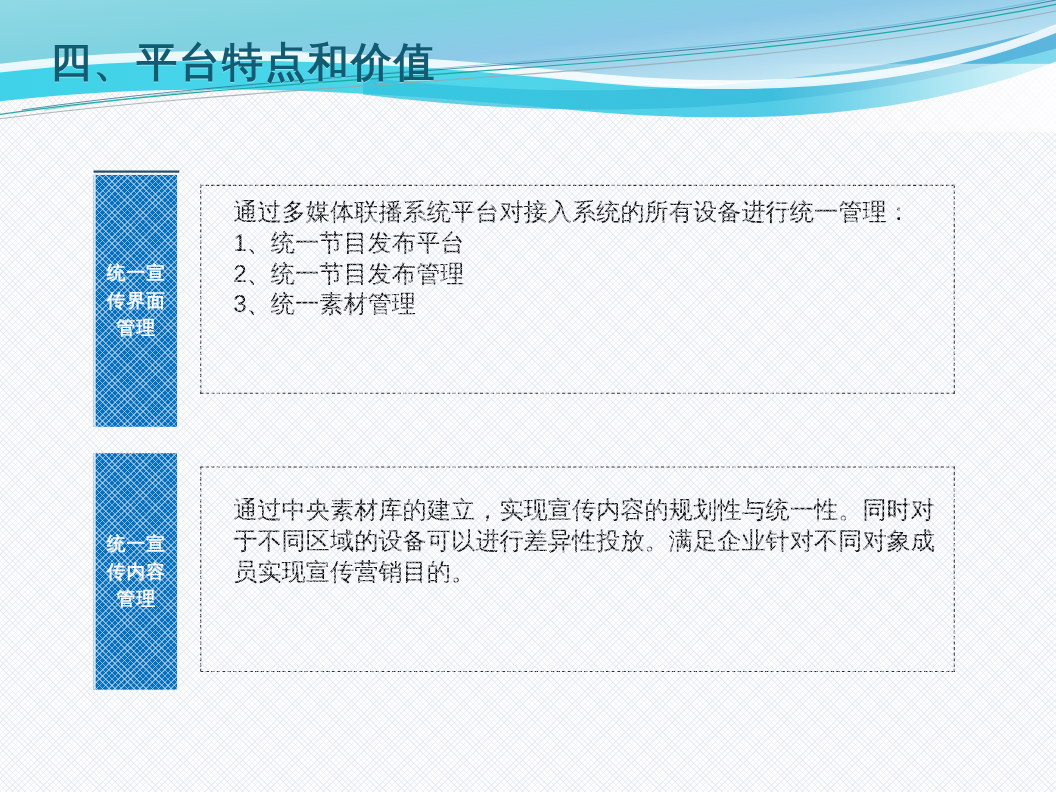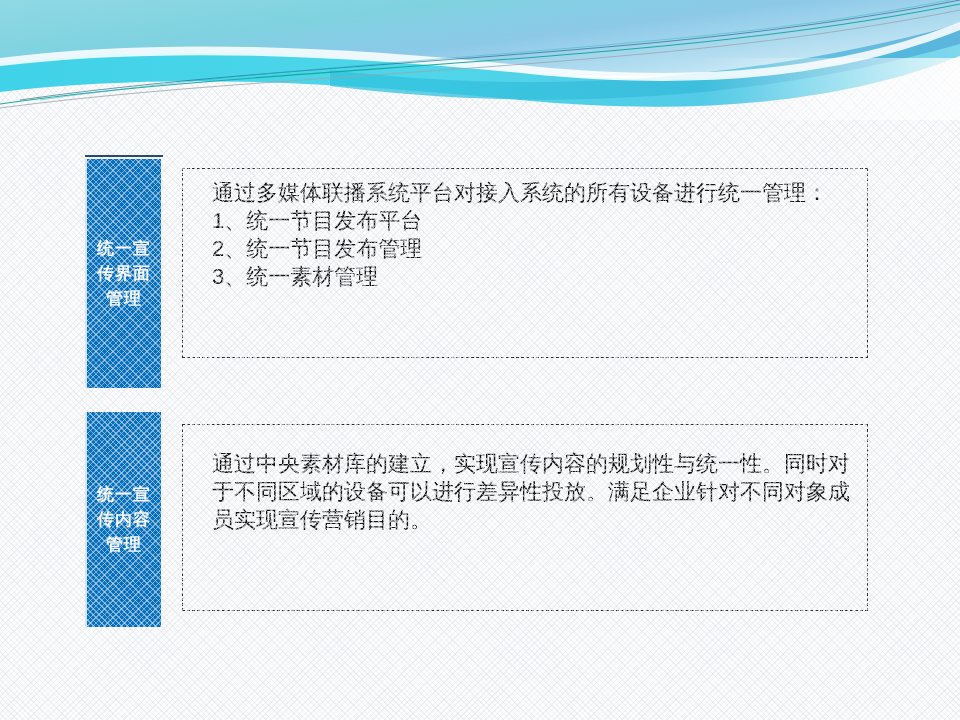--- a/index.html
+++ b/index.html
@@ -162,20 +162,21 @@
              C850,74 710,92 530,74 C340,55 160,47 0,66 Z" fill="#ffffff" opacity="0.85"></path>
 
     <path d="M0,104 C180,78 400,70 620,50 C760,38 870,22 960,4" fill="none" stroke="#12A89A" stroke-width="1.1" opacity="0.95"></path>
     <path d="M0,108 C180,84 400,76 620,56 C760,44 870,28 960,10" fill="none" stroke="#9AA6AA" stroke-width="1" opacity="0.8"></path>
     <path d="M20,100 C200,74 420,64 640,44 C770,32 880,16 960,0" fill="none" stroke="#1C5E86" stroke-width="0.9" opacity="0.7"></path>
     <path d="M40,100 C230,72 450,60 660,40 C790,28 890,12 960,-2" fill="none" stroke="#2FB5C4" stroke-width="0.8" opacity="0.6"></path>
 
     <rect x="700" y="58" width="260" height="62" fill="url(#fadeRight)"></rect>
   </svg>
 
+  <div class="page-title">四、平台特点和价值</div>
 
   <div class="label-box-top-rule" id="row1-rule"></div>
 
   <div class="label-box" id="row1-label">
     <span class="label-text">统一宣传界面管理</span>
   </div>
 
   <div class="content-box" id="row1-box"></div>
 
   <div class="content-text" id="row1-text">通过多媒体联播系统平台对接入系统的所有设备进行统一管理：

